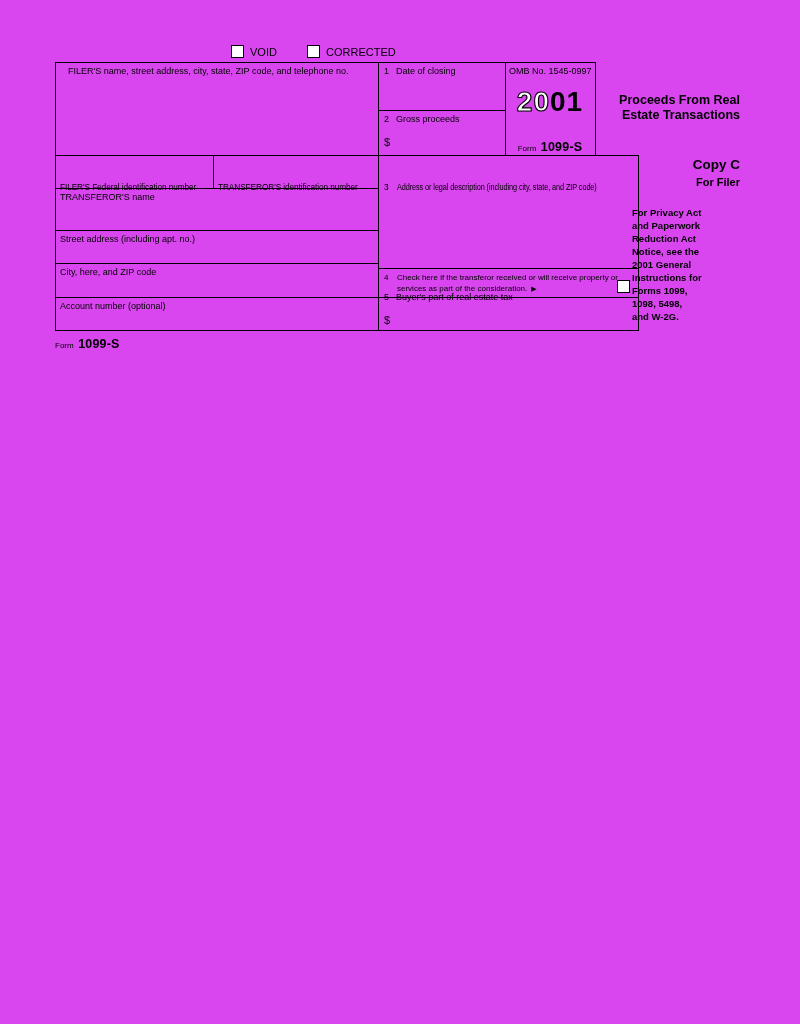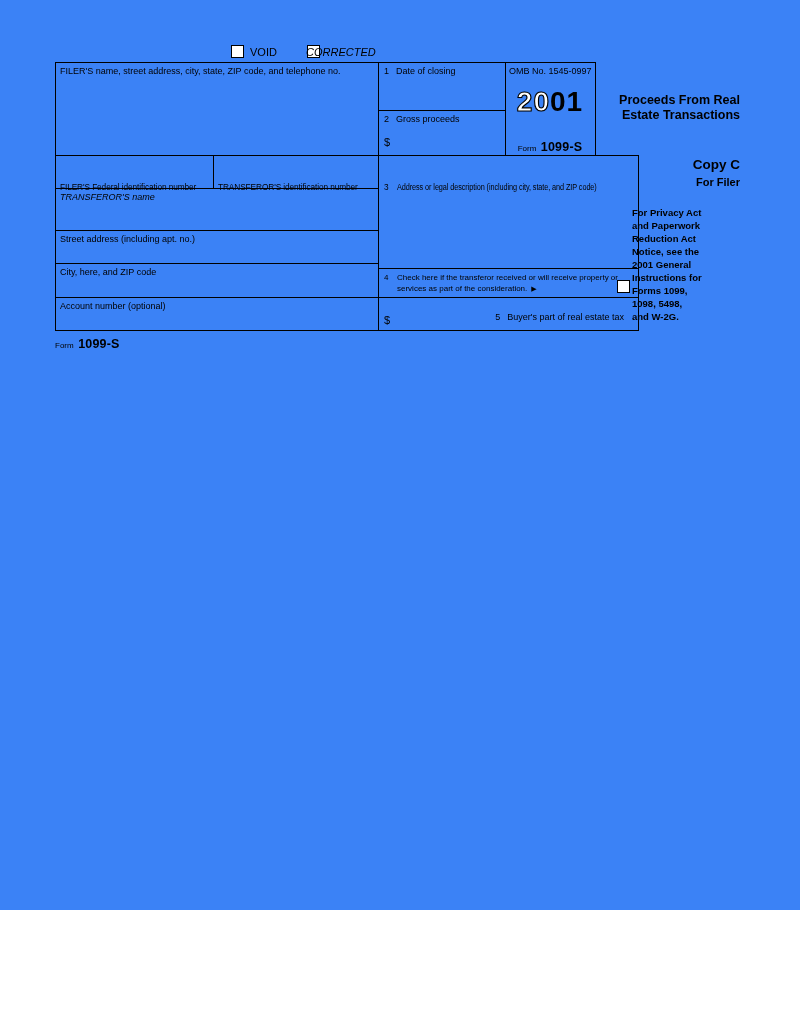--- a/index.html
+++ b/index.html
@@ -1,17 +1,17 @@
 <!DOCTYPE html>
 <html><head>
 <meta charset="utf-8">
 <style>
   html,body{margin:0;padding:0;background:#fff;}
   .page{
-    position:relative;width:800px;height:910px;background:#3b82f6;overflow:hidden;
+    position:relative;width:800px;height:1024px;background:#d946ef;overflow:hidden;
     font-family:"Liberation Sans", sans-serif;color:#000;
   }
   .ln{position:absolute;background:#000;}
   .t{position:absolute;line-height:1.15;}
   .cb{position:absolute;width:13px;height:13px;border:1px solid #000;background:#fff;box-sizing:border-box;}
   .lbl{font-size:9px;}
   .sm{font-size:8.3px;letter-spacing:-0.1px;margin-top:24px;}
   .boxnum{display:inline-block;margin-right:7px;}
   .hang{padding-left:13px;}
   .hang .boxnum{position:absolute;left:0;top:0;margin:0;}
@@ -29,40 +29,40 @@
   .arr{font-size:7px;margin-left:4px;}
 </style>
 </head>
 <body>
 
 <div class="page">
 
   <div class="cb" style="left:231px;top:45px;"></div>
   <div class="t cblabel" style="left:250px;top:46px;">VOID</div>
   <div class="cb" style="left:307px;top:45px;"></div>
-  <div class="t cblabel" style="left:306px;top:46px;font-style:italic;">CORRECTED</div>
+  <div class="t cblabel" style="left:326px;top:46px;">CORRECTED</div>
 
   <div class="ln" style="left:55px;top:62px;width:1px;height:269px;"></div>
   <div class="ln" style="left:213px;top:155px;width:1px;height:33px;"></div>
   <div class="ln" style="left:378px;top:62px;width:1px;height:269px;"></div>
   <div class="ln" style="left:505px;top:62px;width:1px;height:93px;"></div>
   <div class="ln" style="left:595px;top:62px;width:1px;height:93px;"></div>
   <div class="ln" style="left:638px;top:155px;width:1px;height:176px;"></div>
 
   <div class="ln" style="left:55px;top:62px;width:541px;height:1px;"></div>
   <div class="ln" style="left:378px;top:110px;width:127px;height:1px;"></div>
   <div class="ln" style="left:55px;top:155px;width:584px;height:1px;"></div>
   <div class="ln" style="left:55px;top:188px;width:323px;height:1px;"></div>
   <div class="ln" style="left:55px;top:230px;width:323px;height:1px;"></div>
   <div class="ln" style="left:55px;top:263px;width:323px;height:1px;"></div>
   <div class="ln" style="left:378px;top:268px;width:261px;height:1px;"></div>
   <div class="ln" style="left:55px;top:297px;width:584px;height:1px;"></div>
   <div class="ln" style="left:55px;top:330px;width:584px;height:1px;"></div>
 
-  <div class="t lbl" style="left:60px;top:66px;width:312px;">FILER'S name, street address, city, state, ZIP code, and telephone no.</div>
+  <div class="t lbl" style="left:68px;top:66px;width:312px;">FILER'S name, street address, city, state, ZIP code, and telephone no.</div>
 
   <div class="t lbl" style="left:384px;top:66px;width:116px;">
     <span class="boxnum">1</span><span>Date of closing</span>
   </div>
 
   <div class="t lbl" style="left:384px;top:114px;width:116px;">
     <span class="boxnum">2</span><span>Gross proceeds</span>
   </div>
   <div class="t dollar" style="left:384px;top:136px;">$</div>
 
@@ -80,31 +80,31 @@
     <div>Estate Transactions</div>
   </div>
 
   <div class="t sm" style="left:60px;top:159px;width:150px;">FILER'S Federal identification number</div>
   <div class="t sm" style="left:218px;top:159px;width:157px;">TRANSFEROR'S identification number</div>
 
   <div class="t sm hang" style="left:384px;top:159px;width:252px;">
     <span class="boxnum">3</span><span class="condense">Address or legal description (including city, state, and ZIP code)</span>
   </div>
 
-  <div class="t lbl" style="left:60px;top:192px;width:300px;font-style:italic;">TRANSFEROR'S name</div>
+  <div class="t lbl" style="left:60px;top:192px;width:300px;">TRANSFEROR'S name</div>
   <div class="t lbl" style="left:60px;top:234px;width:300px;">Street address (including apt. no.)</div>
   <div class="t lbl" style="left:60px;top:267px;width:300px;">City, here, and ZIP code</div>
   <div class="t lbl" style="left:60px;top:301px;width:300px;">Account number (optional)</div>
 
   <div class="t hang" style="left:384px;top:273px;width:226px;font-size:8px;line-height:10.5px;">
     <span class="boxnum">4</span><span>Check here if the transferor received or will receive property or services as part of the consideration.</span><span class="arr">▶</span>
   </div>
   <div class="cb" style="left:617px;top:280px;"></div>
 
-  <div class="t lbl" style="left:384px;top:312px;width:240px;text-align:right;">
+  <div class="t lbl" style="left:384px;top:292px;width:240px;">
     <span class="boxnum">5</span><span>Buyer's part of real estate tax</span>
   </div>
   <div class="t dollar" style="left:384px;top:314px;">$</div>
 
   <div class="t copyc" style="left:640px;top:157px;width:100px;">Copy C</div>
   <div class="t forfiler" style="left:640px;top:176px;width:100px;">For Filer</div>
   <div class="t notice" style="left:632px;top:206px;width:108px;">
     <div>For Privacy Act</div>
     <div>and Paperwork</div>
     <div>Reduction Act</div>

